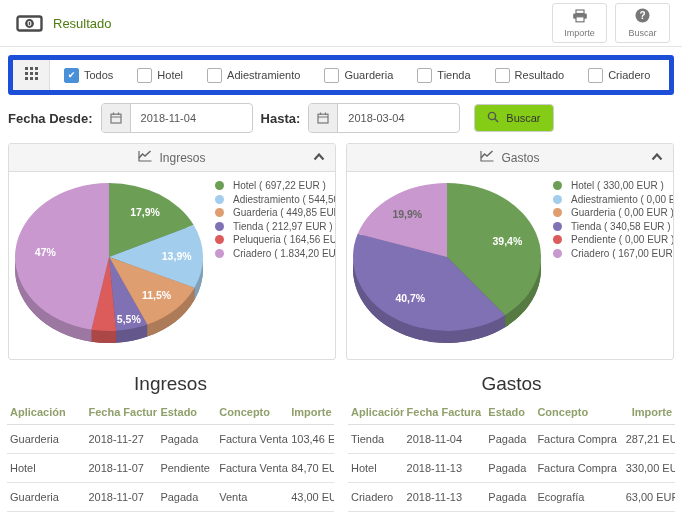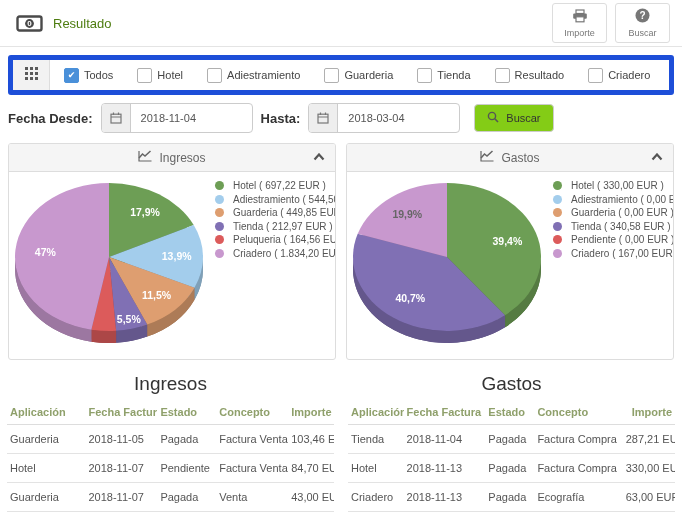--- a/index.html
+++ b/index.html
@@ -326,21 +326,21 @@
             <th>Aplicación</th>
             <th>Fecha Factura</th>
             <th>Estado</th>
             <th>Concepto</th>
             <th class="num">Importe</th>
           </tr>
         </thead>
         <tbody>
           <tr>
             <td>Guarderia</td>
-            <td>2018-11-05</td>
+            <td>2018-11-27</td>
             <td>Pagada</td>
             <td>Factura Venta</td>
             <td class="num">103,46 EUR</td>
           </tr>
           <tr>
             <td>Hotel</td>
             <td>2018-11-07</td>
             <td>Pendiente</td>
             <td>Factura Venta</td>
             <td class="num">84,70 EUR</td>

